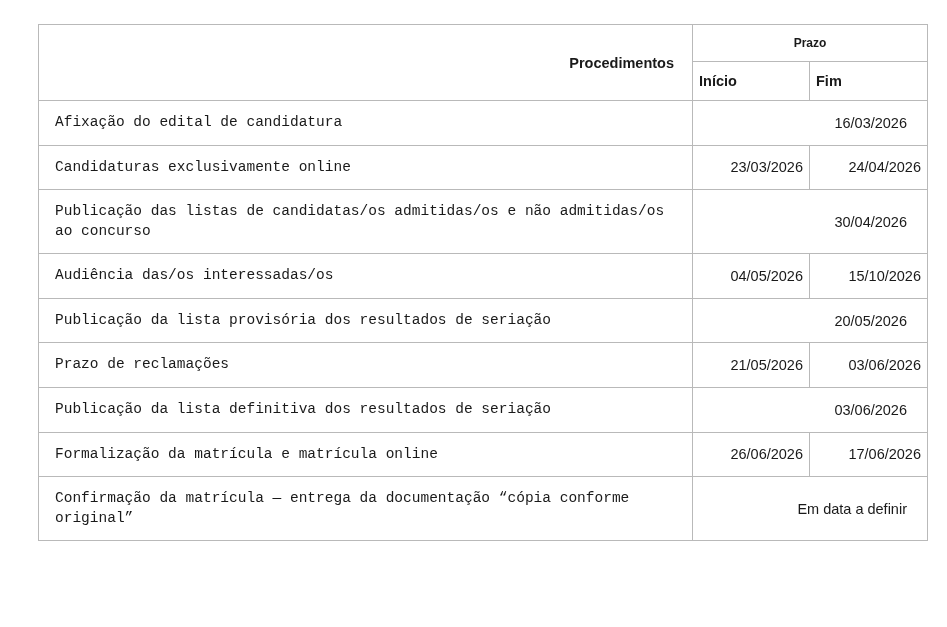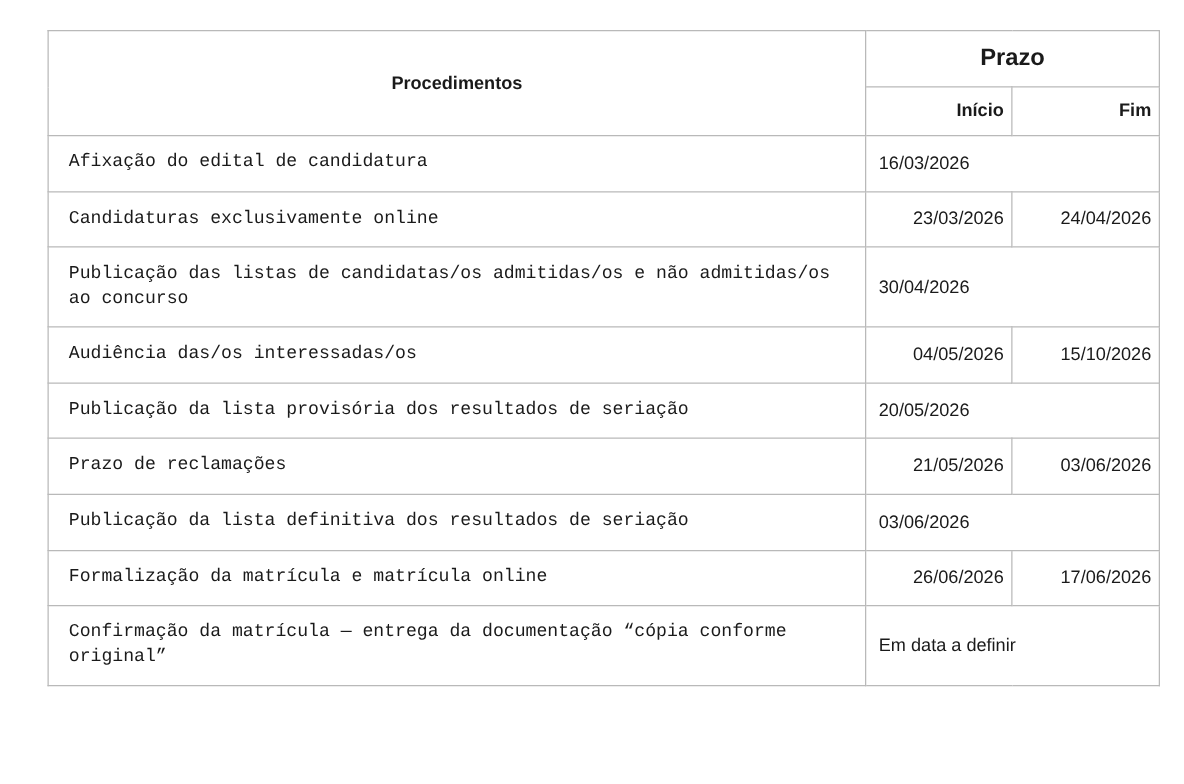--- a/index.html
+++ b/index.html
@@ -32,52 +32,52 @@
     border: 1px solid #b9b9b9;
     vertical-align: middle;
     box-sizing: border-box;
   }
   
   col.c-proc { width: 654px; }
   col.c-ini  { width: 117px; }
   col.c-fim  { width: 118px; }
 
   .head-proc {
-    text-align: center;
+    text-align: right;
     font-weight: bold;
     padding: 10px 18px;
     font-size: 14.5px;
     vertical-align: middle;
   }
   .head-prazo {
     text-align: center;
     font-weight: bold;
     padding: 11px 6px;
-    font-size: 19px;
+    font-size: 12px;
   }
   .head-sub {
-    text-align: right;
+    text-align: left;
     font-weight: bold;
     padding: 11px 6px;
     font-size: 14.5px;
   }
   td.proc {
     text-align: left;
     padding: 12px 14px 12px 16px;
     line-height: 1.35;
     font-family: Liberation Mono, monospace;
   }
   td.date {
     text-align: right;
     padding: 12px 6px;
     white-space: nowrap;
   }
   td.date-span {
-    text-align: left;
-    padding: 12px 10px;
+    text-align: right;
+    padding: 12px 20px;
     white-space: nowrap;
   }
 </style>
 </head>
 <body>
 
 <div class="page">
   <table class="schedule">
     <colgroup>
       <col class="c-proc">

